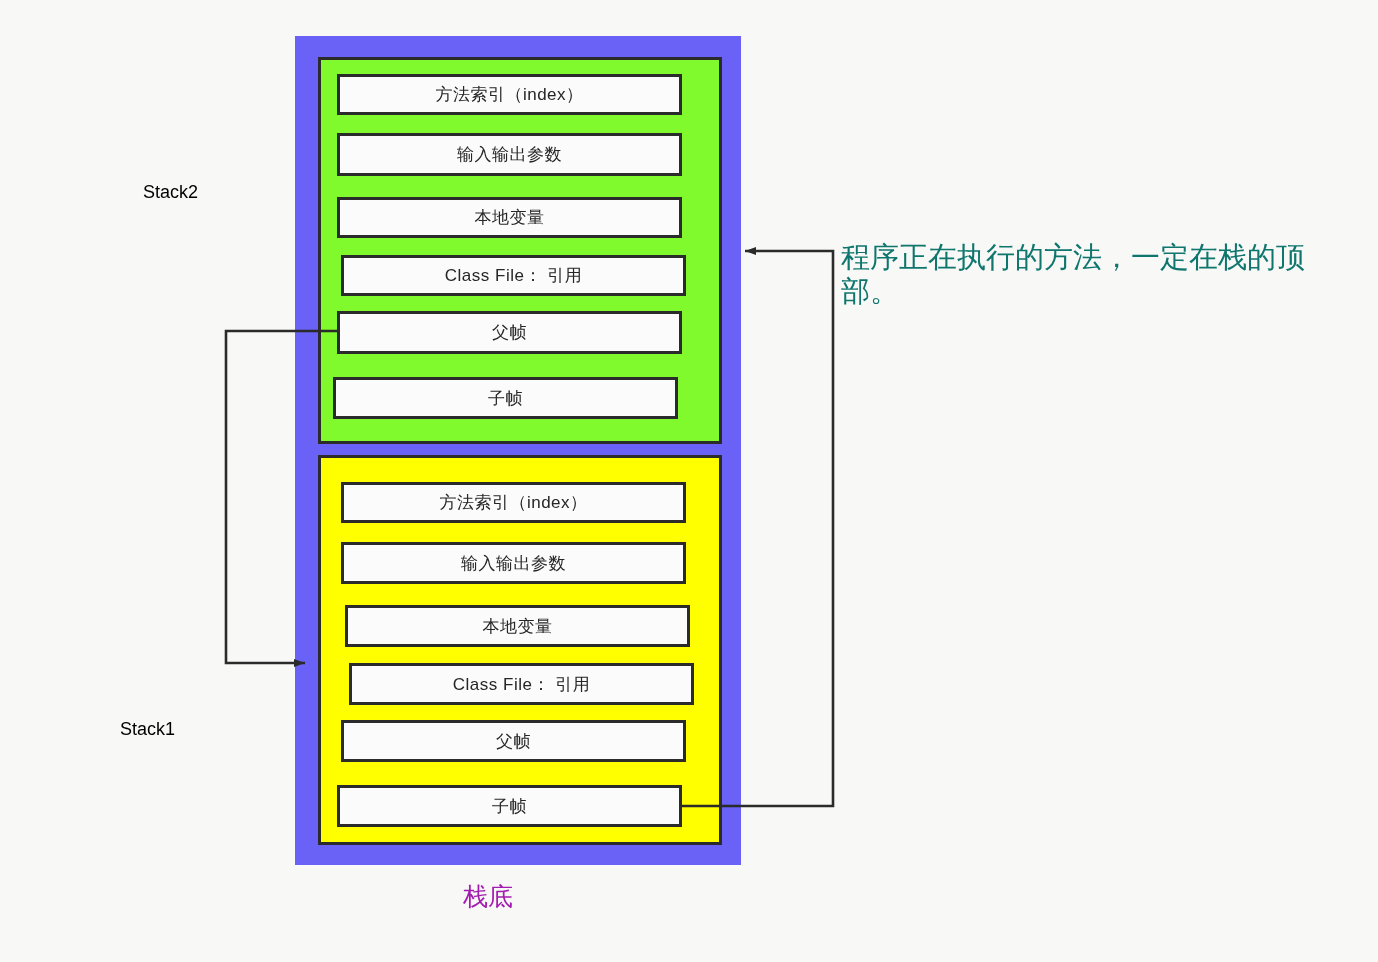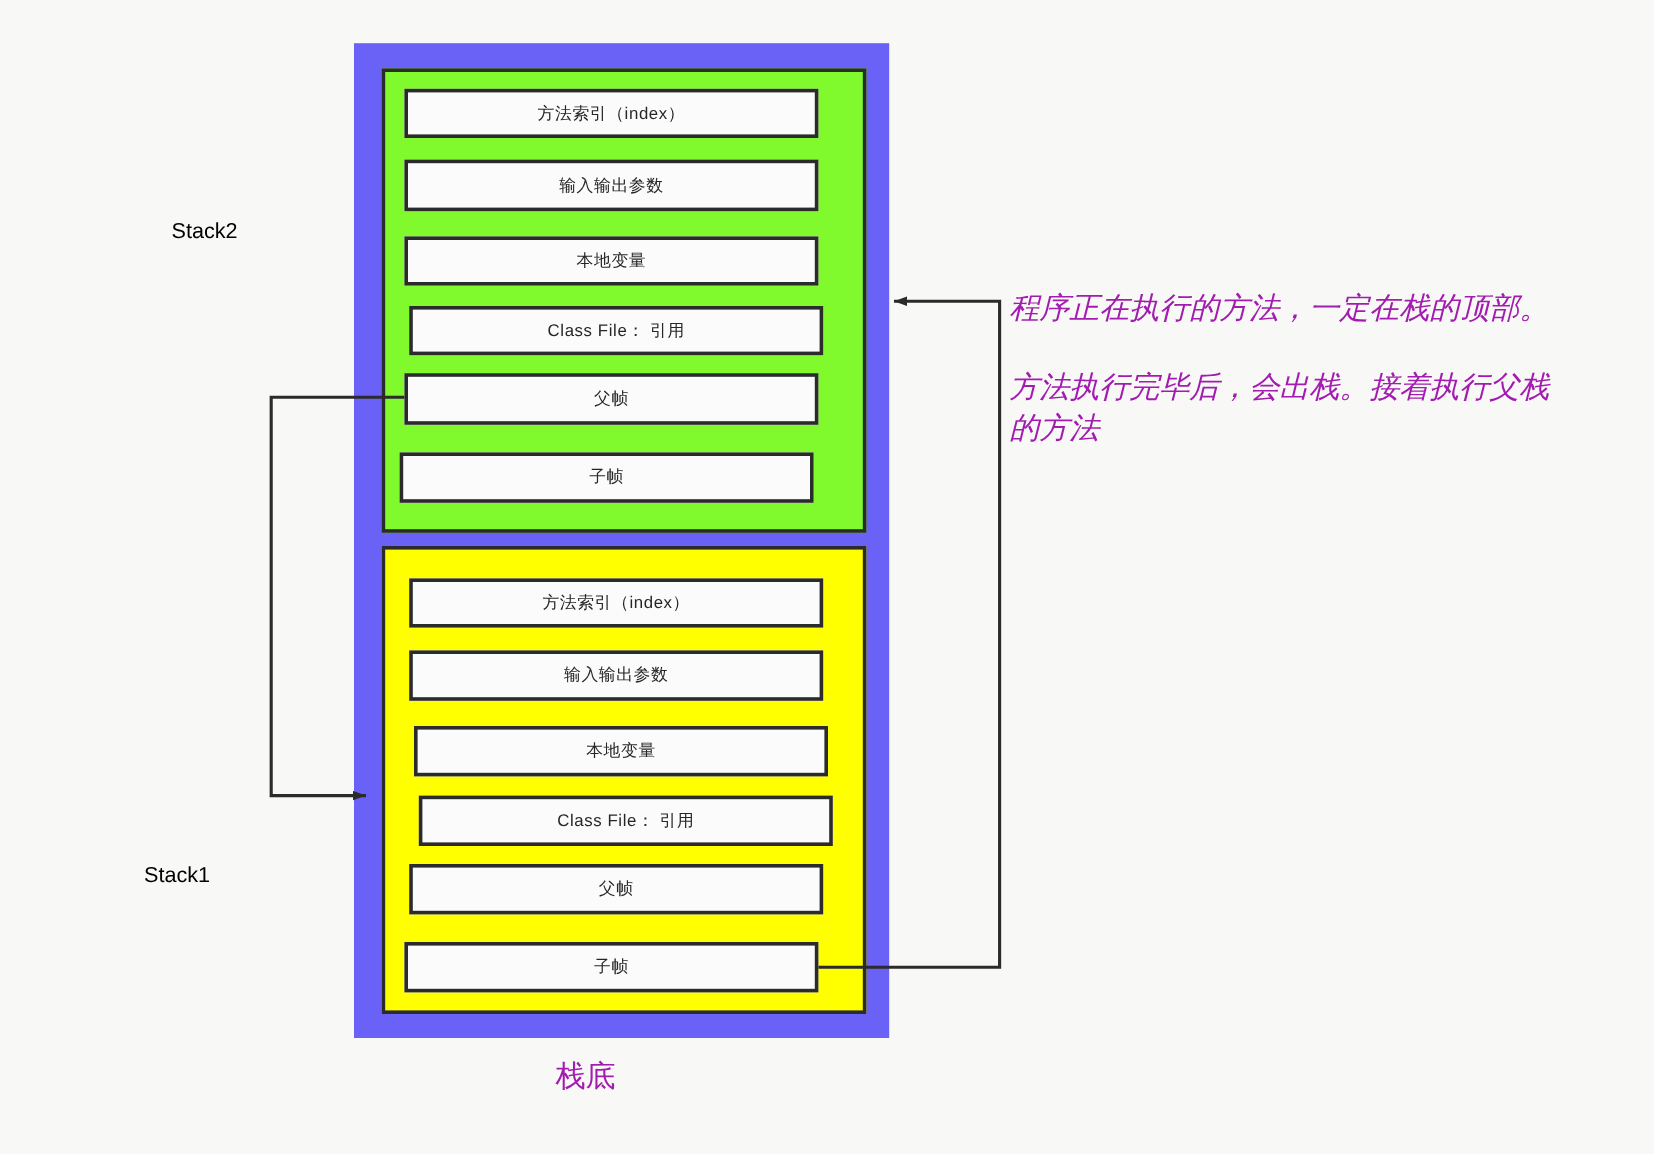--- a/index.html
+++ b/index.html
@@ -57,21 +57,21 @@
   
   .frame-row {
     position: absolute;
     box-sizing: border-box;
     background: #fbfbfb;
     border: 3px solid #2b2b2b;
     display: flex;
     align-items: center;
     justify-content: center;
     color: #262626;
-    font-size: 14px;
+    font-size: 17px;
     letter-spacing: 0.5px;
     white-space: nowrap;
   }
 
   
   .side-label {
     position: absolute;
     color: #000000;
     font-size: 18px;
     white-space: nowrap;
@@ -79,25 +79,24 @@
   .bottom-label {
     position: absolute;
     color: #a21caf;
     font-size: 25px;
     white-space: nowrap;
   }
 
   
   .annotation {
     position: absolute;
-    color: #a21caf;
-    font-size: 25px;
+    color: #0f766e;
+    font-size: 29px;
     line-height: 34px;
     white-space: pre-wrap;
-    font-style: italic;
   }
   .ann-1 { left: 841px; top: 240px; width: 500px; }
   .ann-2 { left: 841px; top: 306px; width: 500px; }
   .ann-3 { left: 845px; top: 420px; width: 470px; }
 
   
   #connectors {
     position: absolute;
     left: 0; top: 0;
     width: 1378px;
@@ -129,22 +128,20 @@
   <div class="frame-row" style="left:349px; top:663px; width:345px; height:42px;">Class File： 引用</div>
   <div class="frame-row" style="left:341px; top:720px; width:345px; height:42px;">父帧</div>
   <div class="frame-row" style="left:337px; top:785px; width:345px; height:42px;">子帧</div>
 
   <div class="side-label" style="left:143px; top:182px;">Stack2</div>
   <div class="side-label" style="left:120px; top:719px;">Stack1</div>
 
   <div class="bottom-label" style="left:463px; top:880px;">栈底</div>
 
   <div class="annotation ann-1">程序正在执行的方法，一定在栈的顶部。</div>
-  <div class="annotation ann-2">方法执行完毕后，会出栈。接着执行父栈
-的方法</div>
 
   <svg id="connectors" viewBox="0 0 1378 962">
     <defs>
       <marker id="arrow-right" markerWidth="12" markerHeight="12" refX="11" refY="4" orient="auto" markerUnits="userSpaceOnUse">
         <path d="M0,0 L11,4 L0,8 z" fill="#2b2b2b"></path>
       </marker>
       <marker id="arrow-left" markerWidth="12" markerHeight="12" refX="11" refY="4" orient="auto" markerUnits="userSpaceOnUse">
         <path d="M0,0 L11,4 L0,8 z" fill="#2b2b2b"></path>
       </marker>
     </defs>

